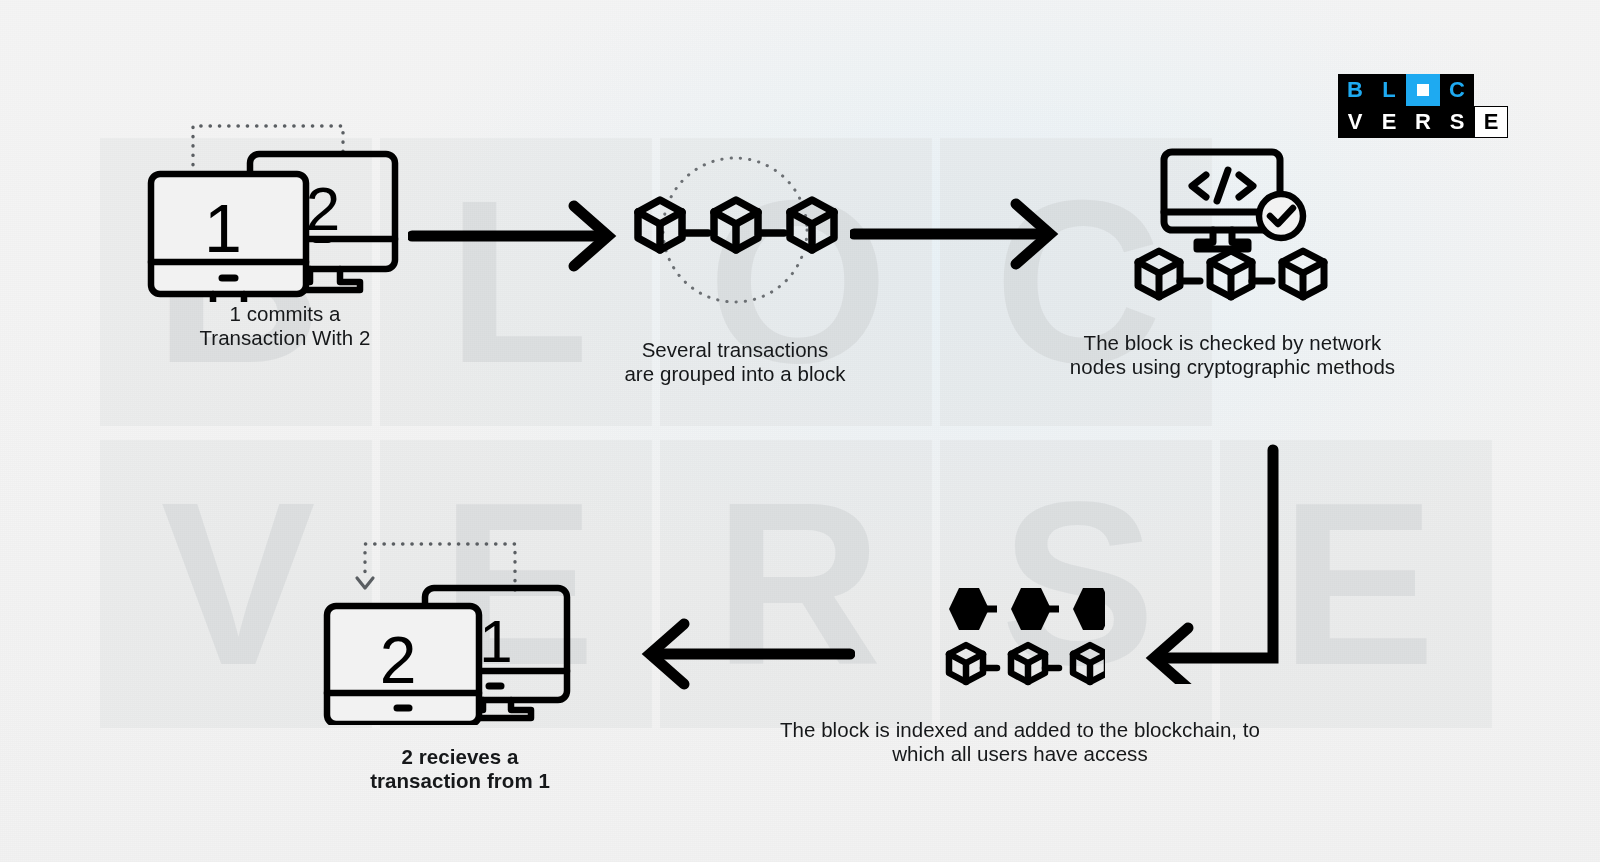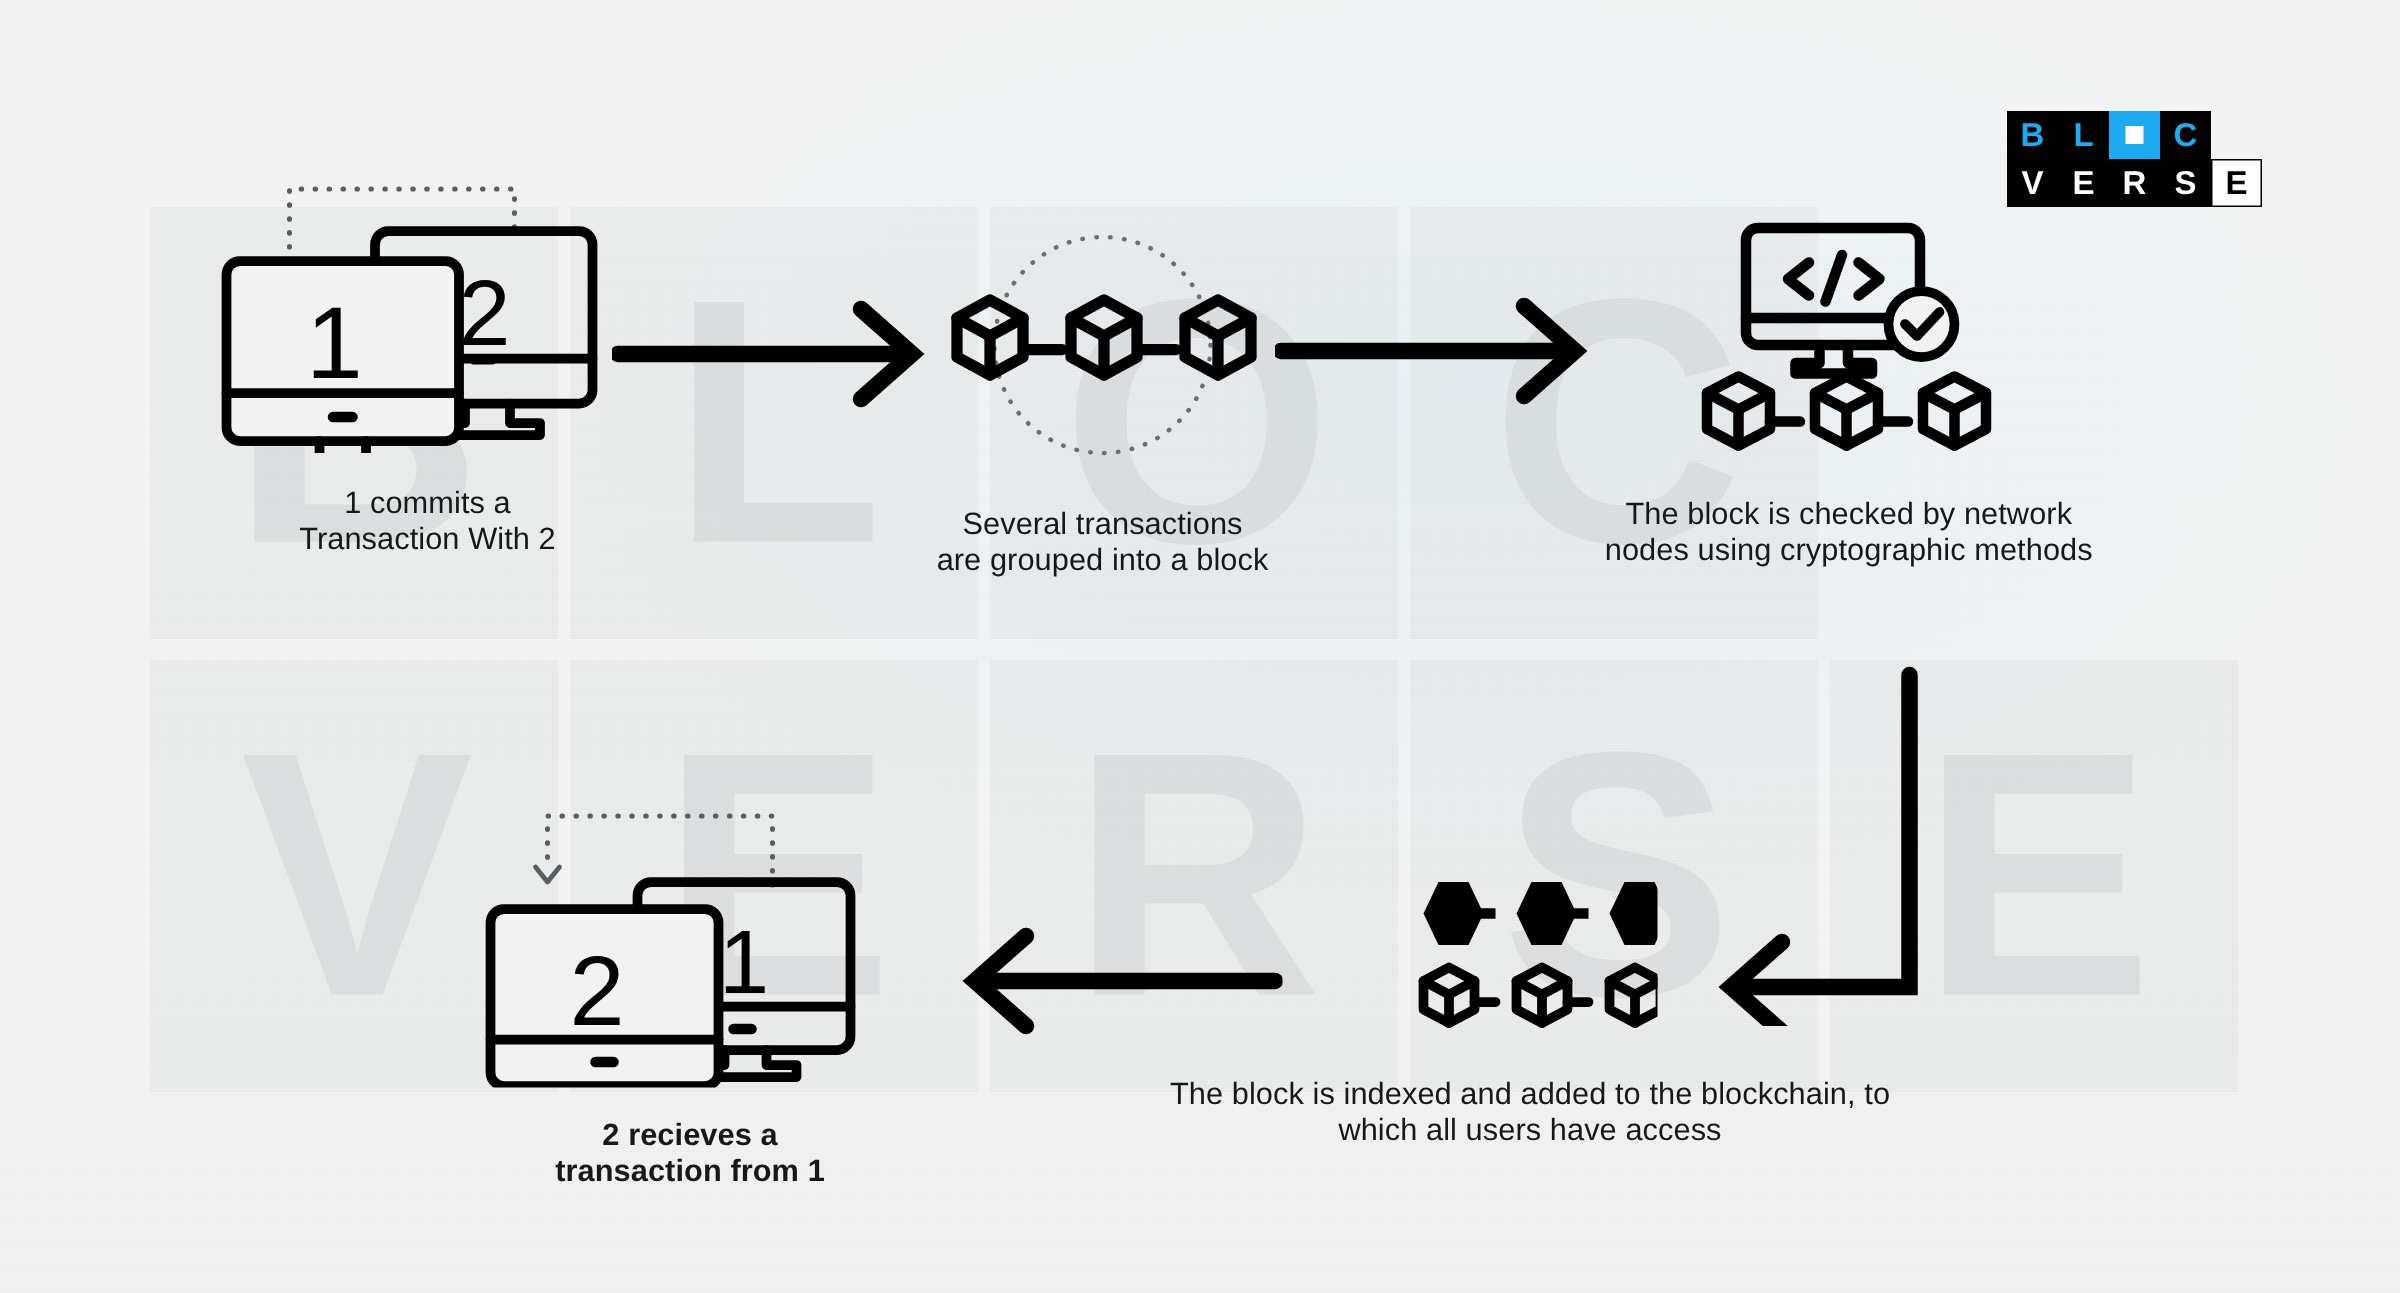--- a/index.html
+++ b/index.html
@@ -118,21 +118,21 @@
     letter-spacing: 0.05px;
   }
 
   
   #step-1 { left: 120px;  top: 112px;  width: 330px; }
   #step-2 { left: 600px;  top: 150px;  width: 270px; }
   #step-3 { left: 1060px; top: 148px;  width: 345px; }
   #step-4 { left: 310px;  top: 520px;  width: 300px; }
   #step-5 { left: 760px;  top: 580px;  width: 520px; }
 
-  #step-1 .caption { margin-top: 22px; }
+  #step-1 .caption { }
   #step-2 .caption { margin-top: 28px; }
   #step-3 .caption { margin-top: 18px; }
   #step-4 .caption { margin-top: 20px; font-weight: bold; }
   #step-5 .caption { margin-top: 28px; }
 
   
   .arrow {
     position: absolute;
     z-index: 3;
   }

